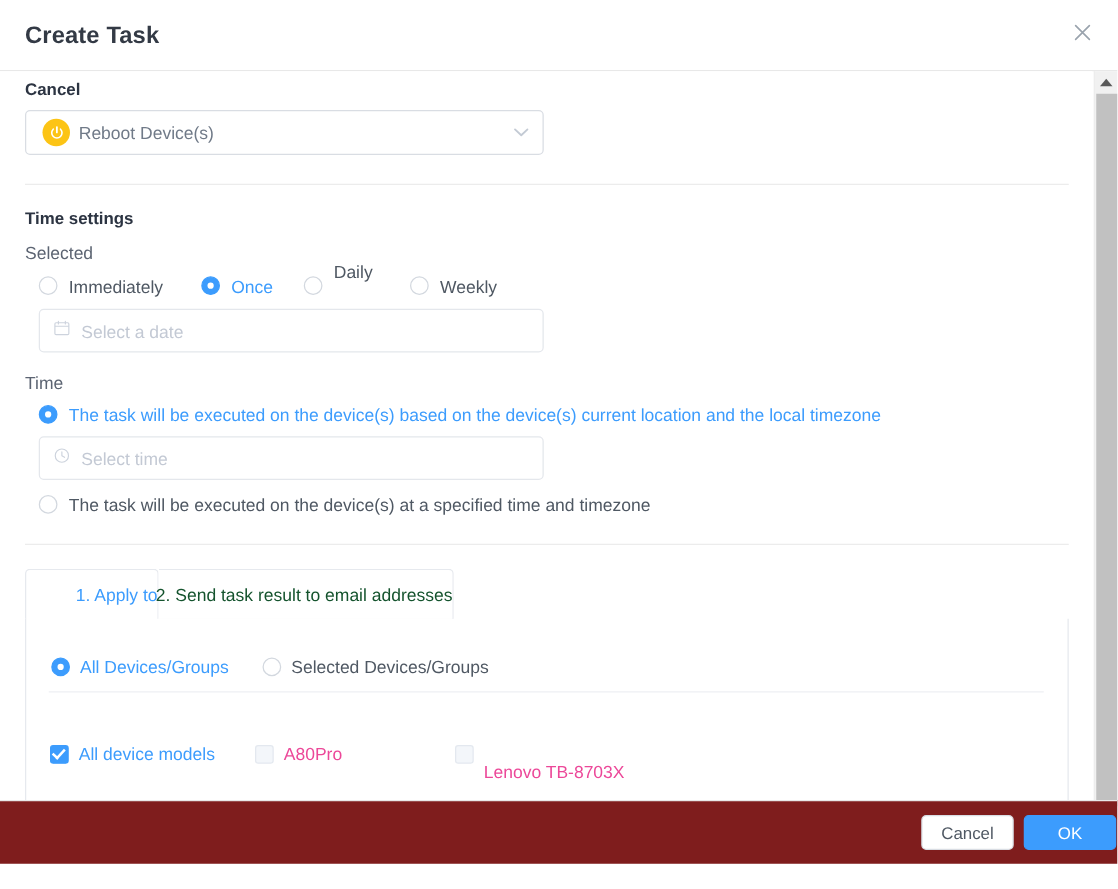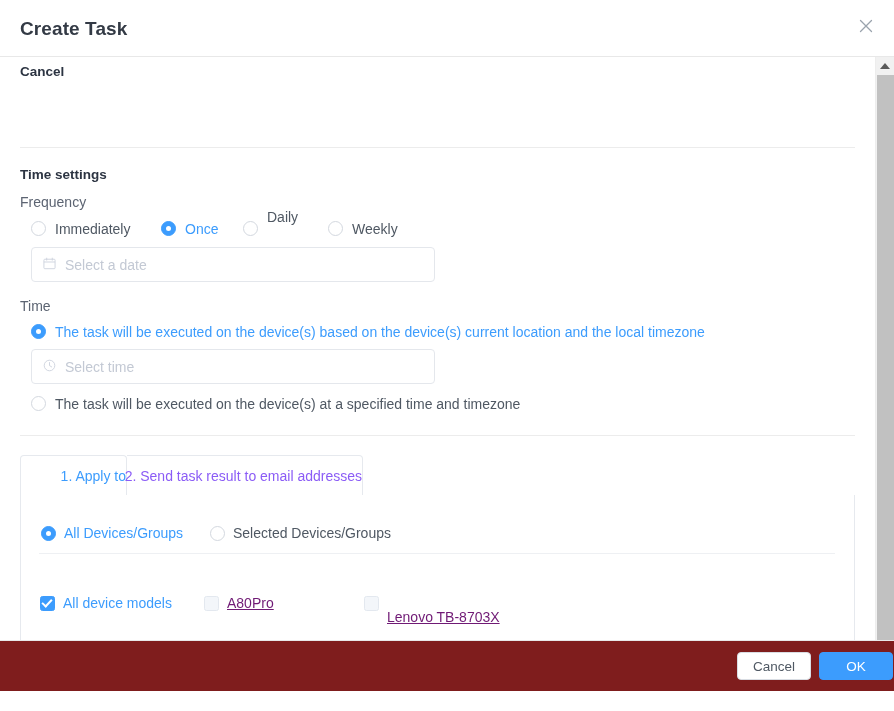--- a/index.html
+++ b/index.html
@@ -145,21 +145,21 @@
     width: 6px; height: 10px;
     border: solid #fff; border-width: 0 2px 2px 0;
     transform: rotate(43deg);
   }
   .cbox-label {
     position: absolute;
     font-size: 14px; color: #4f5863; white-space: nowrap;
     cursor: pointer;
   }
   .cbox-label.sel { color: #3c9cfd; }
-  .cbox-label.dis { color: #701a75; cursor: default; text-decoration: underline; }
+  .cbox-label.dis { color: #ec4899; cursor: default; }
 
   
   .tab-panel {
     position: absolute;
     left: 20px; top: 455px;
     width: 835px; height: 193px;
   }
   .tab-strip {
     position: absolute; left:0; top:0;
     width: 835px; height: 41px;
@@ -174,21 +174,21 @@
   }
   .tab.active {
     left: 0; width: 107px;
     color: #3c9cfd;
     border: 1px solid #e6e9ee;
     border-bottom: 1px solid #fff;
     border-radius: 4px 4px 0 0;
   }
   .tab.inactive {
     left: 107px; width: 236px;
-    color: #8b5cf6;
+    color: #14532d;
     border: 1px solid #e6e9ee;
     border-left: none;
     border-radius: 0 4px 0 0;
   }
   .tab-content {
     position: absolute; left: 0; top: 40px;
     width: 835px; height: 153px;
     border: 1px solid #e6e9ee;
     border-top: none;
     background: #fff;
@@ -263,26 +263,40 @@
       <svg width="22" height="22" viewBox="0 0 22 22" aria-hidden="true">
         <path d="M5.5 5.5 L16.5 16.5 M16.5 5.5 L5.5 16.5" stroke="#9aa3ad" stroke-width="1.3" stroke-linecap="round" fill="none"></path>
       </svg>
     </div>
   </div>
 
   <div class="modal-body">
 
     <div class="section-title" style="position:absolute;left:20px;top:7px;">Cancel</div>
 
+    <div class="sel-box" style="left:20px;top:31px;width:415px;height:36px;">
+      <span class="power-icon">
+        <svg width="13" height="13" viewBox="0 0 24 24" aria-hidden="true">
+          <path d="M12 3 L12 11" stroke="#fff" stroke-width="2.6" stroke-linecap="round" fill="none"></path>
+          <path d="M6.6 6.2 A7.6 7.6 0 1 0 17.4 6.2" stroke="#fff" stroke-width="2.4" fill="none" stroke-linecap="round"></path>
+        </svg>
+      </span>
+      <span class="sel-text" style="left:42px;top:50%;transform:translateY(-50%);color:#707a88;">Reboot Device(s)</span>
+      <span class="chev">
+        <svg width="12" height="8" viewBox="0 0 12 8" aria-hidden="true">
+          <path d="M1 1.5 L6 6.2 L11 1.5" stroke="#c3cad4" stroke-width="1.5" fill="none" stroke-linecap="round" stroke-linejoin="round"></path>
+        </svg>
+      </span>
+    </div>
 
     <div class="hr" style="position:absolute;left:20px;top:90px;width:835px;"></div>
 
     <div class="section-title" style="position:absolute;left:20px;top:110px;">Time settings</div>
 
-    <div class="field-label" style="position:absolute;left:20px;top:137px;">Frequency</div>
+    <div class="field-label" style="position:absolute;left:20px;top:137px;">Selected</div>
 
     <div class="radio" style="left:31px;top:164px;"></div>
     <div class="radio-label" style="left:55px;top:164px;">Immediately</div>
 
     <div class="radio checked" style="left:161px;top:164px;"></div>
     <div class="radio-label sel" style="left:185px;top:164px;">Once</div>
 
     <div class="radio" style="left:243px;top:164px;"></div>
     <div class="radio-label" style="left:267px;top:152px;">Daily</div>
 

